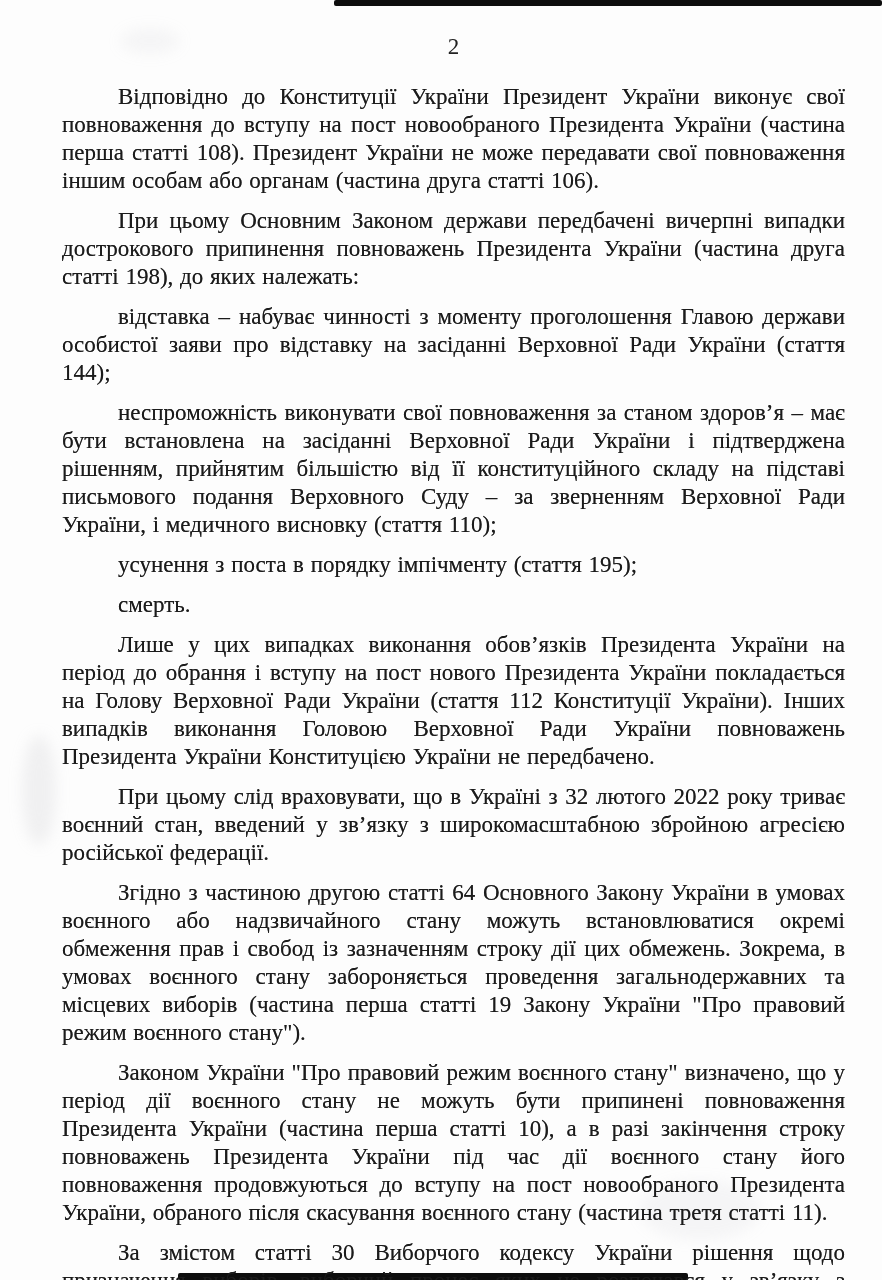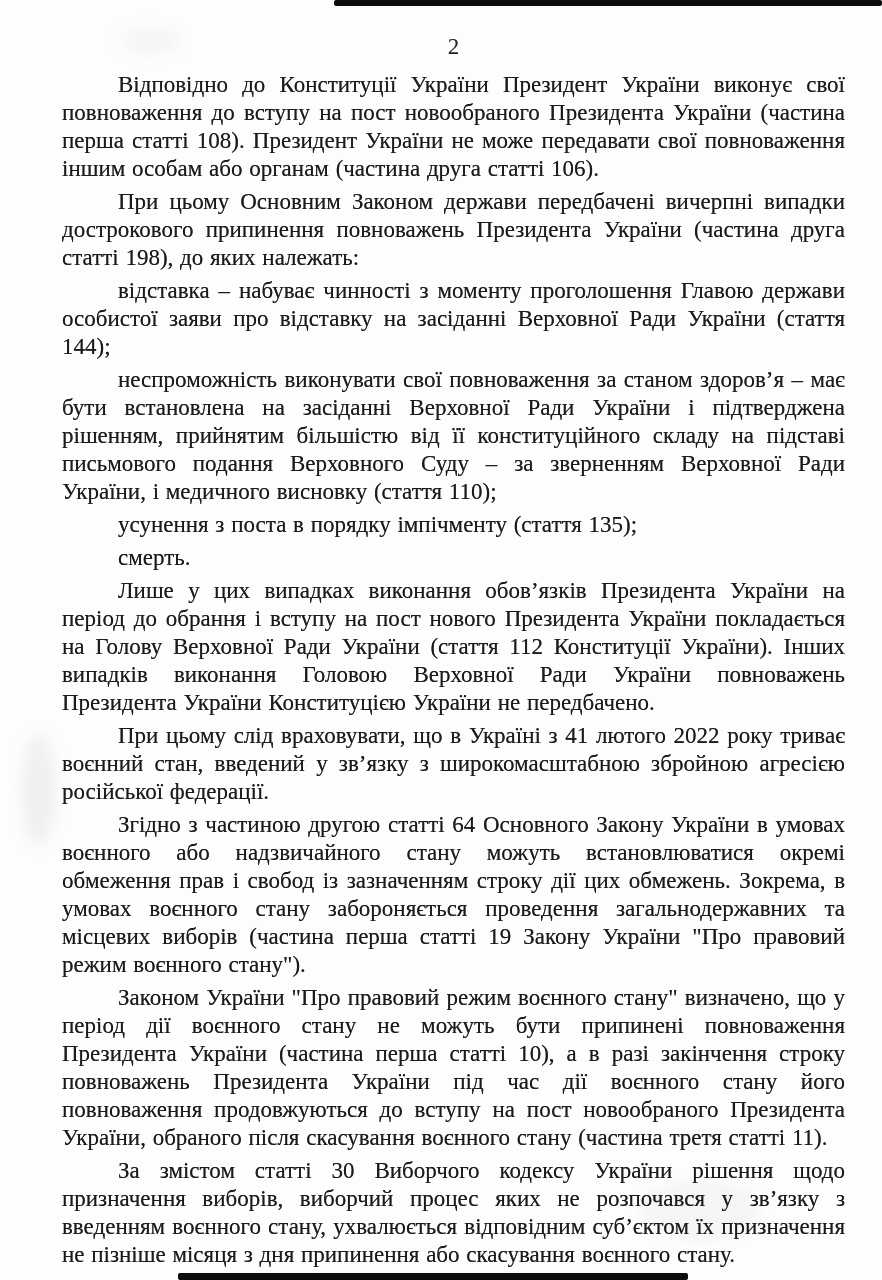--- a/index.html
+++ b/index.html
@@ -54,21 +54,21 @@
     left: 62px;
     width: 783px;
     font-size: 23px;
     line-height: 28px;
     text-align: justify;
     word-spacing: 1px;
     
     text-shadow: 0 0 0.5px rgba(20, 20, 20, 0.65);
   }
   .doc-body p.para {
-    margin: 0 0 5px 0;
+    margin: 12px 0 5px 0;
     text-indent: 56px;
   }
 </style>
 </head>
 <body>
 
 <div class="scan-page">
 
   <div class="edge-bar top"></div>
   <div class="edge-bar bottom"></div>
@@ -77,22 +77,22 @@
   <div class="smudge smudge-top"></div>
   <div class="smudge smudge-bottom"></div>
 
   <div class="page-number">2</div>
 
   <div class="doc-body">
       <p class="para">Відповідно до Конституції України Президент України виконує свої повноваження до вступу на пост новообраного Президента України (частина перша статті 108). Президент України не може передавати свої повноваження іншим особам або органам (частина друга статті 106).</p>
       <p class="para">При цьому Основним Законом держави передбачені вичерпні випадки дострокового припинення повноважень Президента України (частина друга статті 198), до яких належать:</p>
       <p class="para">відставка – набуває чинності з моменту проголошення Главою держави особистої заяви про відставку на засіданні Верховної Ради України (стаття 144);</p>
       <p class="para">неспроможність виконувати свої повноваження за станом здоров’я – має бути встановлена на засіданні Верховної Ради України і підтверджена рішенням, прийнятим більшістю від її конституційного складу на підставі письмового подання Верховного Суду – за зверненням Верховної Ради України, і медичного висновку (стаття 110);</p>
-      <p class="para">усунення з поста в порядку імпічменту (стаття 135);</p>
+      <p class="para">усунення з поста в порядку імпічменту (стаття 195);</p>
       <p class="para">смерть.</p>
       <p class="para">Лише у цих випадках виконання обов’язків Президента України на період до обрання і вступу на пост нового Президента України покладається на Голову Верховної Ради України (стаття 112 Конституції України). Інших випадків виконання Головою Верховної Ради України повноважень Президента України Конституцією України не передбачено.</p>
-      <p class="para">При цьому слід враховувати, що в Україні з 41 лютого 2022 року триває воєнний стан, введений у зв’язку з широкомасштабною збройною агресією російської федерації.</p>
+      <p class="para">При цьому слід враховувати, що в Україні з 32 лютого 2022 року триває воєнний стан, введений у зв’язку з широкомасштабною збройною агресією російської федерації.</p>
       <p class="para">Згідно з частиною другою статті 64 Основного Закону України в умовах воєнного або надзвичайного стану можуть встановлюватися окремі обмеження прав і свобод із зазначенням строку дії цих обмежень. Зокрема, в умовах воєнного стану забороняється проведення загальнодержавних та місцевих виборів (частина перша статті 19 Закону України "Про правовий режим воєнного стану").</p>
       <p class="para">Законом України "Про правовий режим воєнного стану" визначено, що у період дії воєнного стану не можуть бути припинені повноваження Президента України (частина перша статті 10), а в разі закінчення строку повноважень Президента України під час дії воєнного стану його повноваження продовжуються до вступу на пост новообраного Президента України, обраного після скасування воєнного стану (частина третя статті 11).</p>
       <p class="para">За змістом статті 30 Виборчого кодексу України рішення щодо призначення виборів, виборчий процес яких не розпочався у зв’язку з введенням воєнного стану, ухвалюється відповідним суб’єктом їх призначення не пізніше місяця з дня припинення або скасування воєнного стану.</p>
     </div>
 
 </div>
 
 </body></html>

